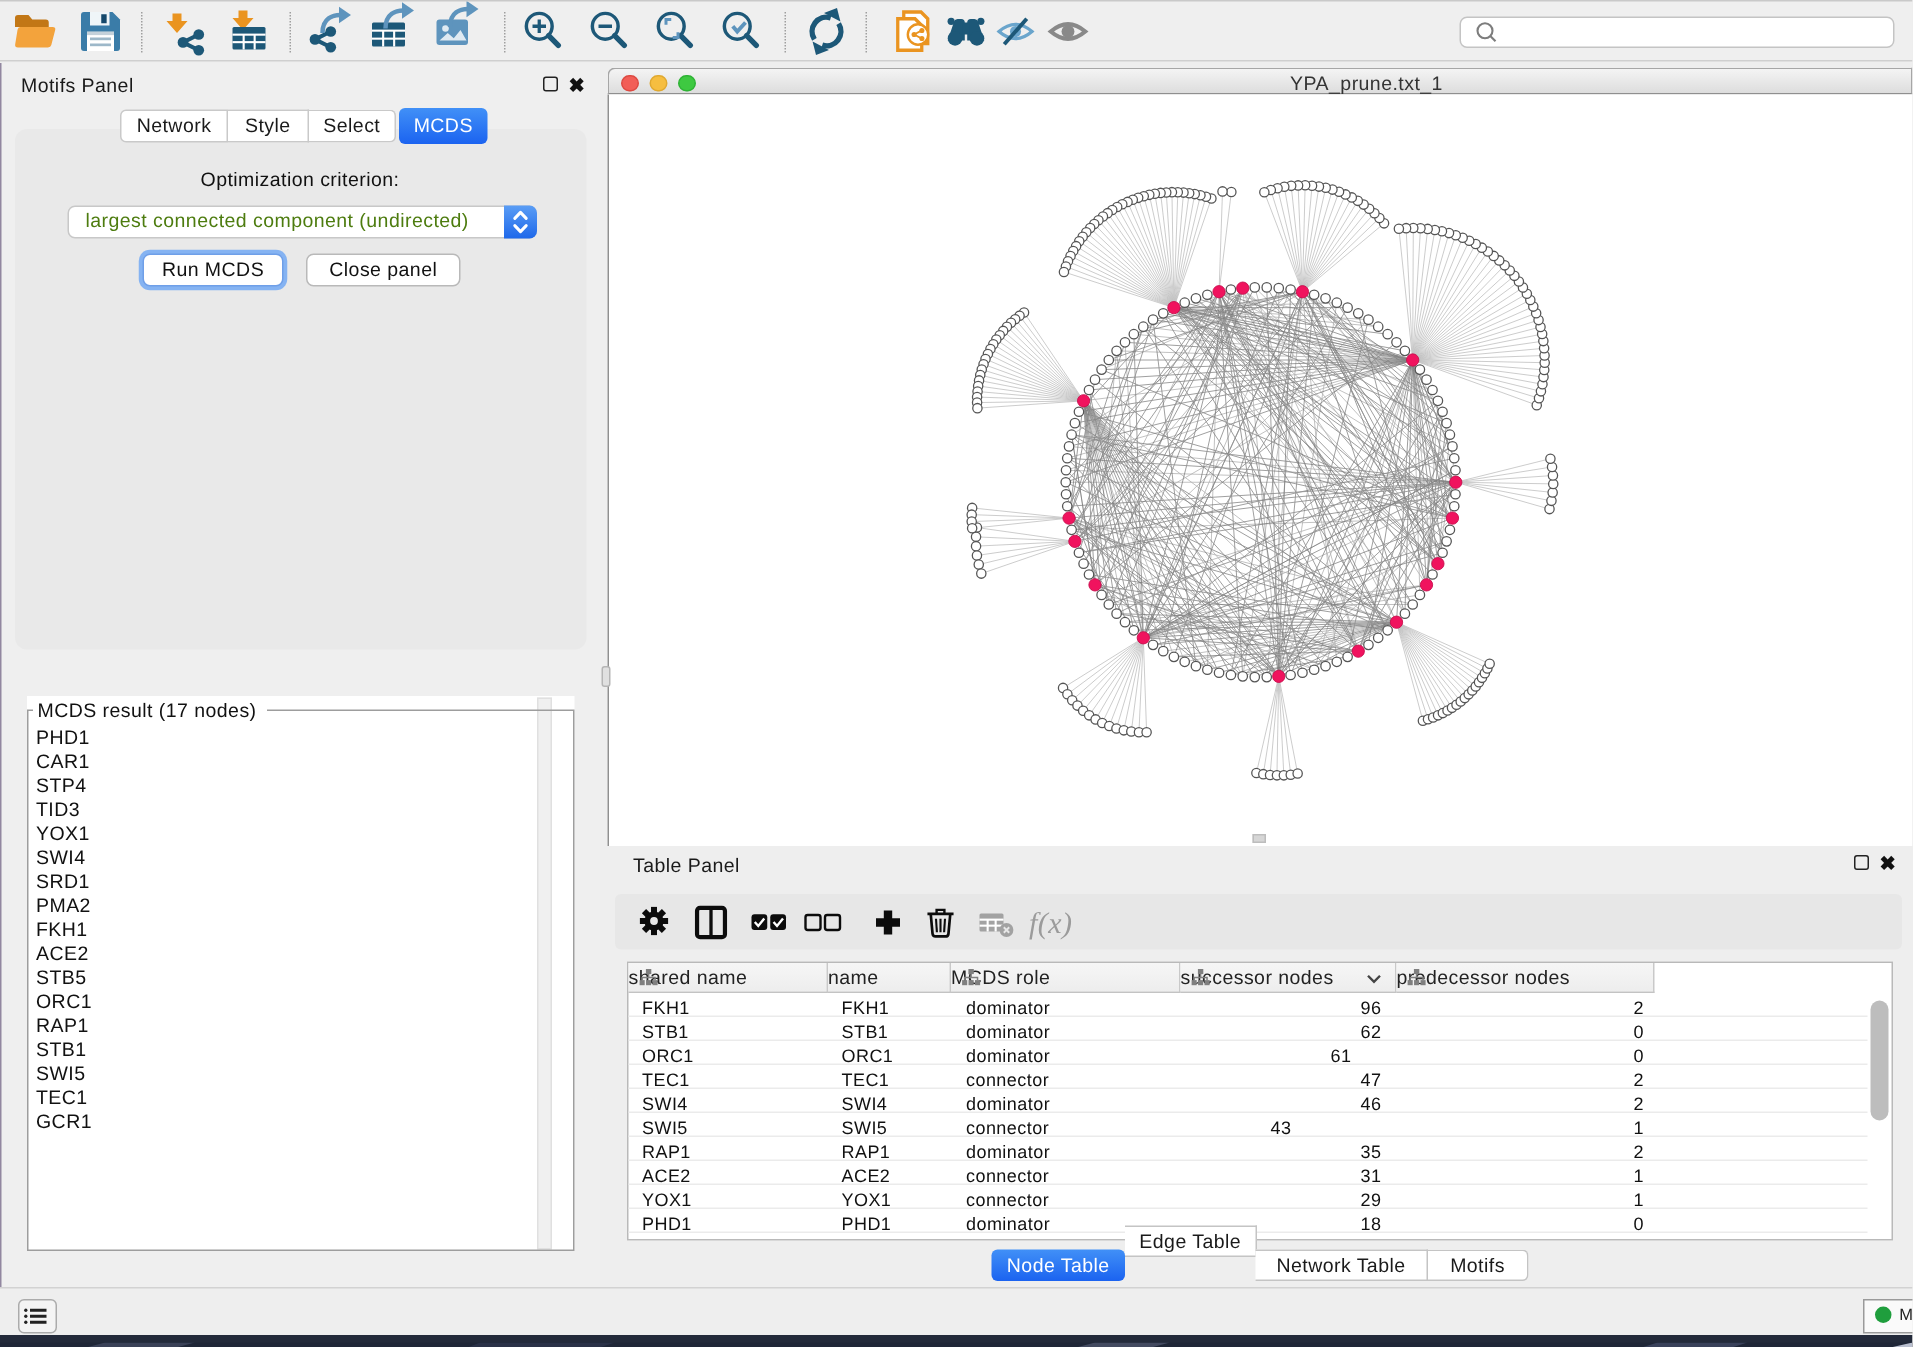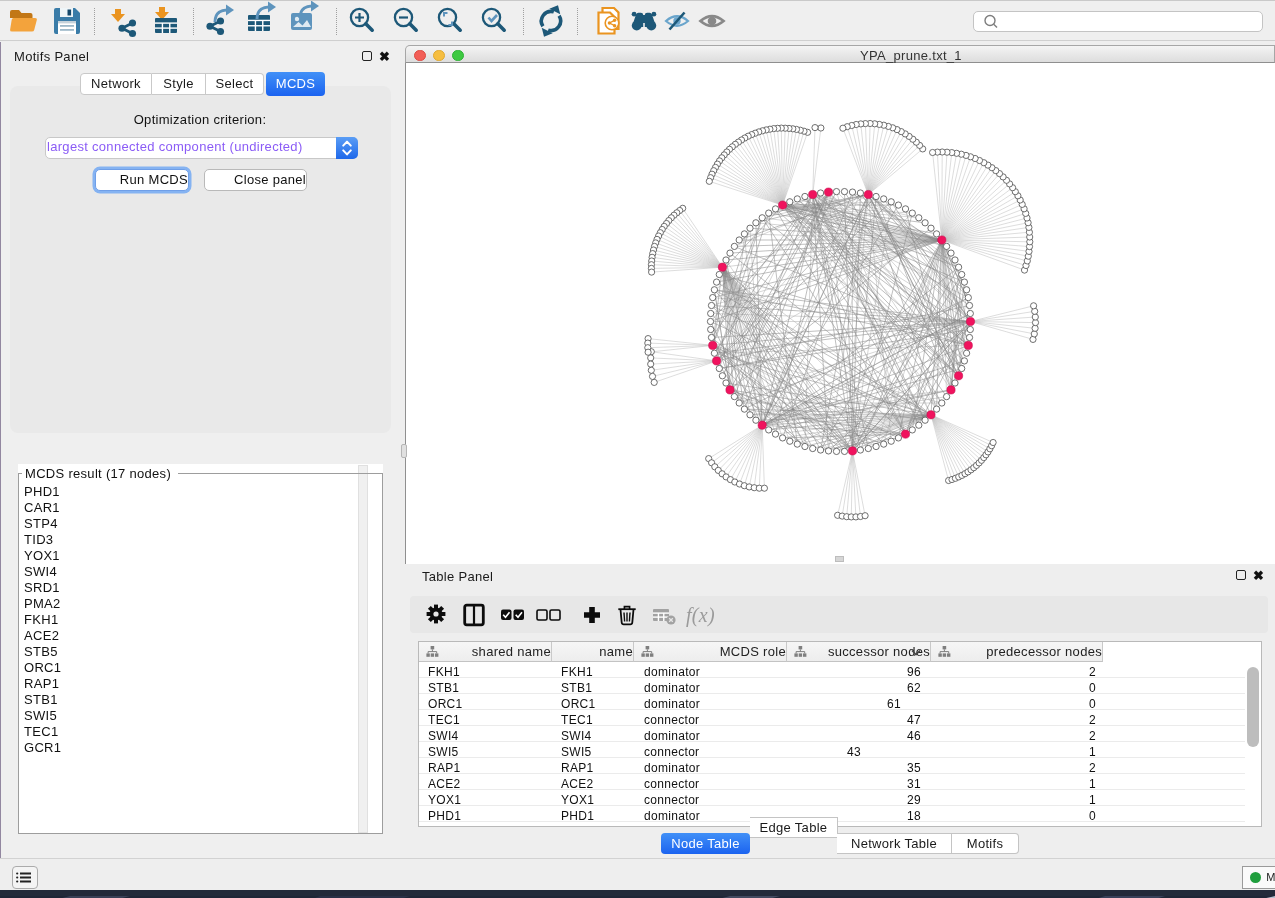--- a/index.html
+++ b/index.html
@@ -16,23 +16,23 @@
 #leftpanel { left:0; top:42px; width:400px; height:816px; background:#efefef; }
 #lp-title { position:absolute; left:14px; top:7px; font-size:13px; color:#1a1a1a; }
 .winbtn-sq { position:absolute; width:10px; height:10px; border:1.6px solid #222; border-radius:2px; }
 .winbtn-x { position:absolute; font-size:13px; font-weight:bold; color:#111; line-height:11px; }
 #lp-content { position:absolute; left:10px; top:44px; width:381px; height:347px; background:#e9e9e9; border-radius:8px; }
 .tabbar { position:absolute; display:flex; }
 .tab { font-size:13px; color:#1a1a1a; background:#ffffff; border:1px solid #c9c9c9; border-left:none; text-align:center; line-height:20px; height:22px; }
 .tab.first { border-left:1px solid #c9c9c9; border-radius:4px 0 0 4px; }
 .tab.sel { background:linear-gradient(#4190f7,#1b63f0); color:#ffffff; border:none; border-radius:4px; height:24px; margin-top:-1px; line-height:24px; }
 #opt-label { position:absolute; left:0; top:70px; width:400px; text-align:center; font-size:13px; color:#111; }
-#dropdown { position:absolute; left:45px; top:95px; width:313px; height:22px; background:#ffffff; border:1px solid #c8c8c8; border-radius:5px; font-size:13px; color:#8b5cf6; line-height:18px; padding-left:1px; }
+#dropdown { position:absolute; left:45px; top:95px; width:313px; height:22px; background:#ffffff; border:1px solid #c8c8c8; border-radius:5px; font-size:13px; color:#4d7c0f; line-height:18px; padding-left:11px; }
 #dd-cap { position:absolute; right:-1px; top:-1px; width:22px; height:22px; border-radius:0 5px 5px 0; background:linear-gradient(#5a9df5,#1e68ea); }
-.btn { position:absolute; height:22px; background:#ffffff; border:1px solid #b9b9b9; border-radius:5px; font-size:13px; color:#111; text-align:right; line-height:20px; }
+.btn { position:absolute; height:22px; background:#ffffff; border:1px solid #b9b9b9; border-radius:5px; font-size:13px; color:#111; text-align:center; line-height:20px; }
 #btn-run { left:95px; top:127px; width:94px; box-shadow:0 0 0 2.5px #85b3f2; border-color:#6f9fe8; }
 #btn-close { left:204px; top:127px; width:103px; }
 #fieldset { position:absolute; left:18px; top:422px; width:365px; height:370px; background:#ffffff; }
 #fs-border { position:absolute; left:18px; top:431px; width:365px; height:361px; border:1px solid #9d9d9d; }
 #fs-gap { position:absolute; left:22px; top:425px; width:156px; height:13px; background:#ffffff; }
 #fs-legend { position:absolute; left:25px; top:424px; background:transparent; padding:0; font-size:13px; color:#111; }
 #fs-list { position:absolute; left:24px; top:442px; font-size:13px; color:#111; line-height:16px; }
 #fs-scroll { position:absolute; left:340px; top:1px; width:10px; height:368px; background:#f0f0f0; border:1px solid #e0e0e0; }
 
 
@@ -40,21 +40,21 @@
 #net-titlebar { position:absolute; left:0; top:0; width:870px; height:18px; background:linear-gradient(#f4f4f4,#dddddd); border:1px solid #a6a6a6; border-bottom:1px solid #8f8f8f; border-radius:5px 0 0 0; }
 #net-title { position:absolute; left:0; top:2px; width:1010px; text-align:center; font-size:13px; color:#333; }
 .light { position:absolute; top:3.5px; width:11.5px; height:11.5px; border-radius:50%; }
 #net-canvas { position:absolute; left:0; top:18px; width:870px; height:501px; background:#ffffff; border-left:1px solid #8f8f8f; }
 
 
 #tablepanel { left:403px; top:565px; width:872px; height:293px; background:#eeeeee; }
 #tp-title { position:absolute; left:19px; top:4px; font-size:13px; color:#1a1a1a; }
 #tp-toolbar { position:absolute; left:7px; top:31px; width:858px; height:37px; background:#e7e7e7; border-radius:4px; }
 #tp-table { position:absolute; left:15px; top:76px; width:844px; height:186px; background:#ffffff; border:1px solid #b9b9b9; }
-.th { position:absolute; top:0; height:20px; background:linear-gradient(#f6f6f6,#ededed); border-right:1px solid #c9c9c9; border-bottom:1px solid #c3c3c3; font-size:13px; color:#222; text-align:right; line-height:19px; }
+.th { position:absolute; top:0; height:20px; background:linear-gradient(#f6f6f6,#ededed); border-right:1px solid #c9c9c9; border-bottom:1px solid #c3c3c3; font-size:13px; color:#222; text-align:left; line-height:19px; }
 .tr { position:absolute; left:0; width:826px; height:16px; font-size:12px; color:#111; border-bottom:1px solid #ebebeb; }
 .td { position:absolute; top:3px; }
 .tdr { position:absolute; top:3px; text-align:right; }
 #tp-vscroll { position:absolute; right:2px; top:25px; width:12px; height:80px; background:#bdbdbd; border-radius:6px; }
 
 
 .btab { position:absolute; top:0; height:21px; font-size:13px; color:#1a1a1a; background:#ffffff; border:1px solid #c4c4c4; border-left:none; text-align:center; line-height:19px; }
 
 
 #statusbar { left:0; top:858px; width:1275px; height:32px; background:#eeeeee; border-top:1px solid #d2d2d2; }

